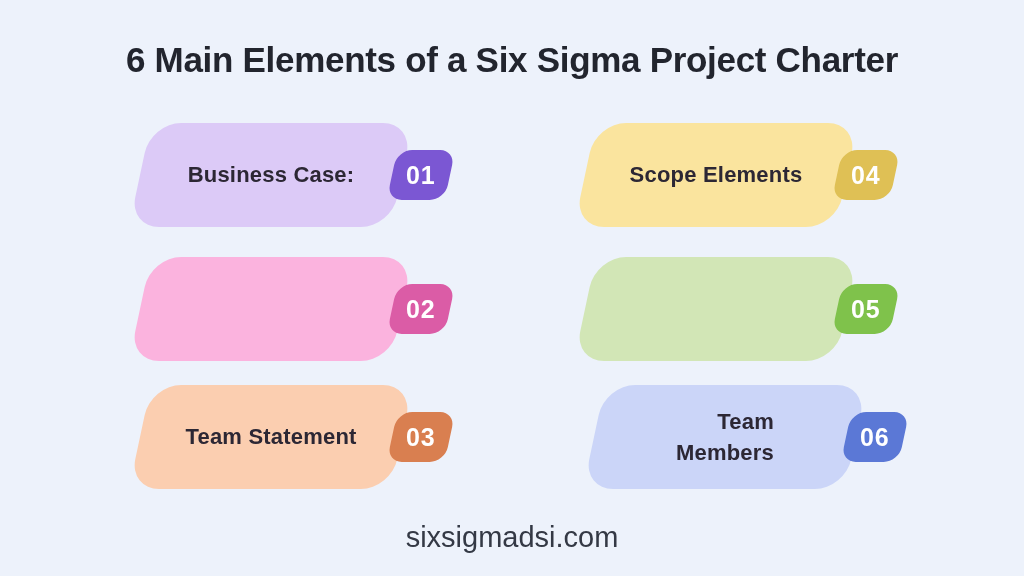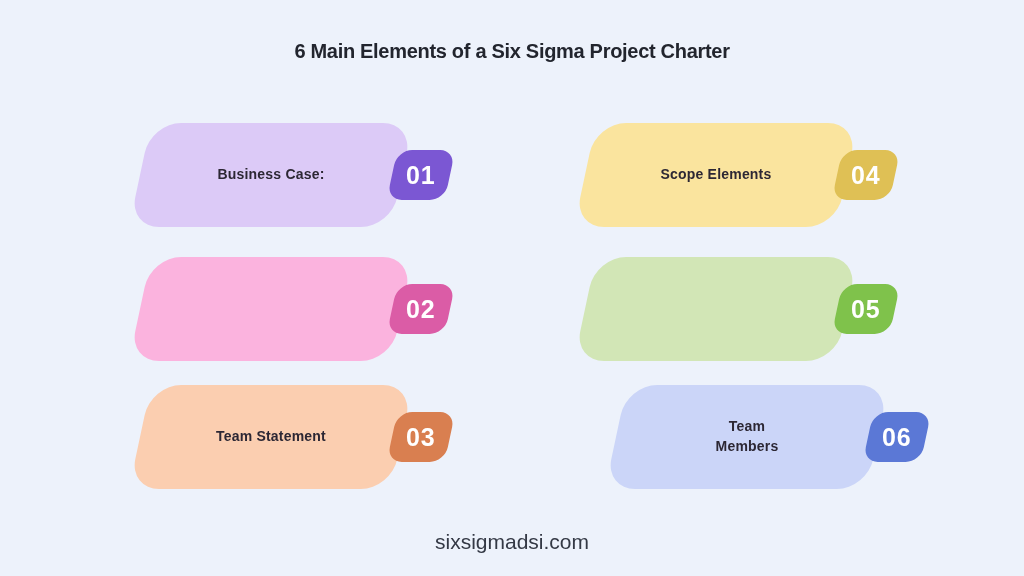--- a/index.html
+++ b/index.html
@@ -15,57 +15,57 @@
     width: 1024px;
     height: 576px;
     background: #edf2fb;
   }
   .title {
     position: absolute;
     top: 40px;
     left: 0;
     width: 1024px;
     text-align: center;
-    font-size: 20px;
+    font-size: 35px;
     font-weight: 800;
     letter-spacing: -0.3px;
     color: #22252e;
     margin: 0;
   }
   .card {
     position: absolute;
     width: 262px;
     height: 104px;
     display: flex;
     align-items: center;
     justify-content: center;
   }
   
   .card.p0 { left: 140px; top: 123px; }
   .card.p1 { left: 140px; top: 257px; }
   .card.p2 { left: 140px; top: 385px; }
   
   .card.p3 { left: 585px; top: 123px; }
   .card.p4 { left: 585px; top: 257px; }
-  .card.p5 { left: 616px; top: 385px; }
+  .card.p5 { left: 594px; top: 385px; }
 
   .card-bg {
     position: absolute;
     inset: 0;
     background: var(--body, #ddd);
     transform: skewX(-12deg);
     border-radius: 30px;
     z-index: 0;
   }
   .card-label {
     position: relative;
     z-index: 3;
-    text-align: center;
+    text-align: right;
     white-space: pre-line;
-    font-size: 14px;
+    font-size: 22px;
     font-weight: bold;
     line-height: 1.42;
     color: #2c2734;
     letter-spacing: 0.2px;
   }
   .badge {
     position: absolute;
     right: -48px;
     top: 50%;
     width: 58px;
@@ -84,21 +84,21 @@
     font-size: 25px;
     font-weight: bold;
     letter-spacing: 1px;
   }
   .footer {
     position: absolute;
     bottom: 22px;
     left: 0;
     width: 1024px;
     text-align: center;
-    font-size: 21px;
+    font-size: 29px;
     font-weight: 400;
     color: #343945;
   }
 </style>
 </head>
 <body>
 
 <div class="canvas" style="background: rgb(237, 242, 251);">
 
   <h1 class="title" style="color: rgb(34, 37, 46);">6 Main Elements of a Six Sigma Project Charter</h1>

